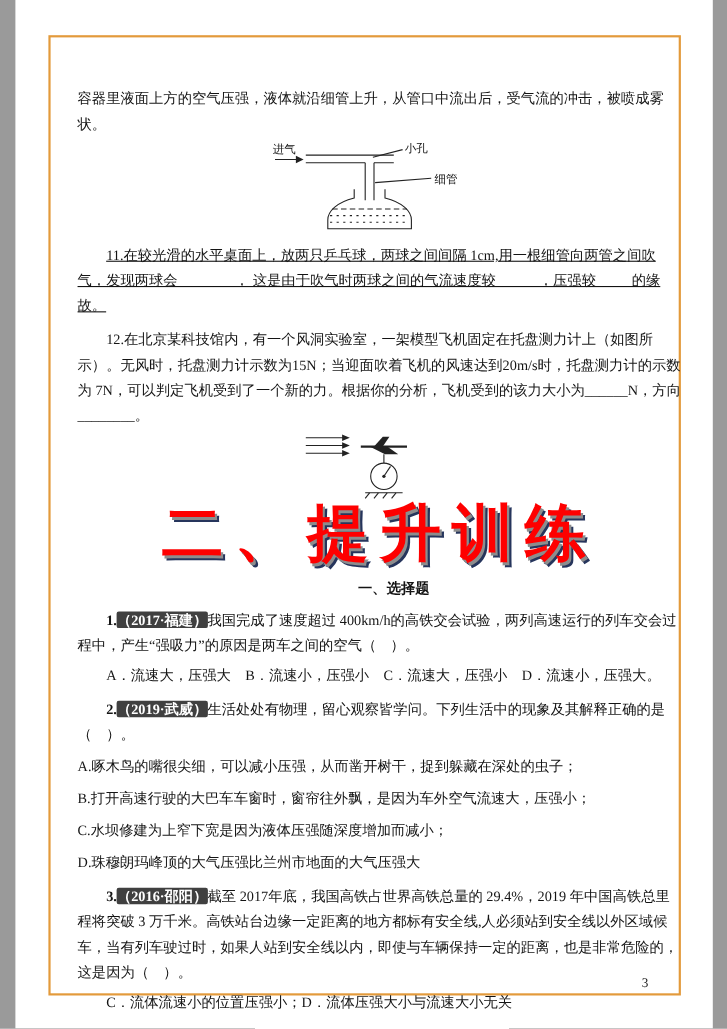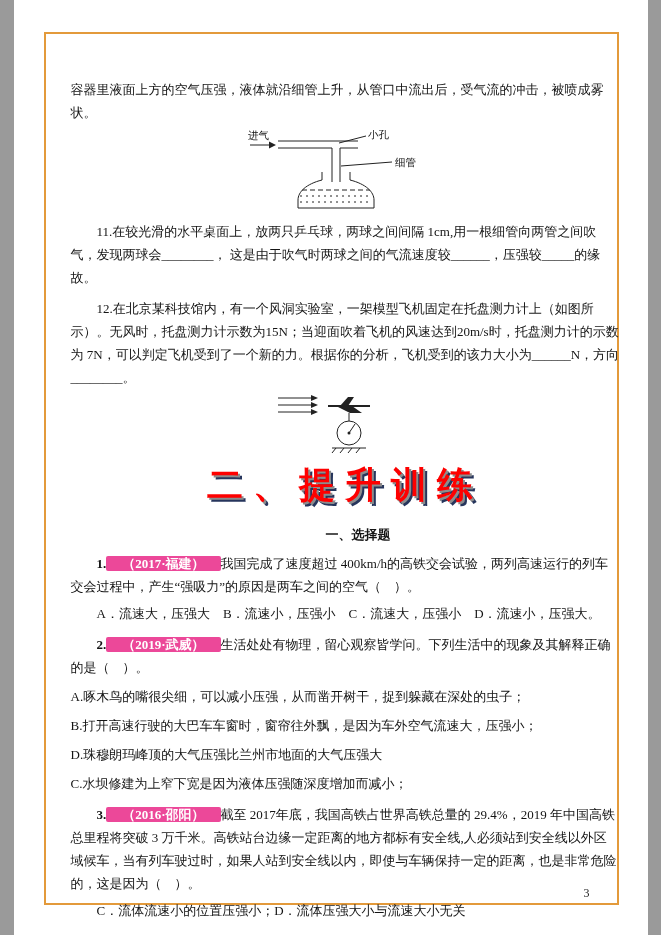--- a/index.html
+++ b/index.html
@@ -5,37 +5,37 @@
   html,body{margin:0;padding:0;background:#9a9a9a;}
   .page{
     width:634px;height:935px;background:#ffffff;position:relative;overflow:hidden;
     font-family:"Liberation Serif", serif;color:#141414;margin:0 auto;
   }
   .frame{position:absolute;left:30px;top:32px;right:29px;bottom:30px;border:2px solid #E39A3B;pointer-events:none;}
   .content{position:absolute;left:57px;top:78px;width:549px;font-size:13px;line-height:23px;}
   p{margin:0;}
   .indent{text-indent:2em;}
   .mb6{margin-bottom:6px;}
-  .mb8{margin-bottom:8px;}
+  .mb8{margin-bottom:8px;text-decoration:underline;}
   .mb2{margin-bottom:2px;}
   .fig{display:flex;justify-content:center;}
   .fig1{margin:4px 0 6px;text-align:center;}
   .fig2{margin:2px 0 2px;}
   svg text{font-family:"Liberation Serif", serif;font-size:10.5px;fill:#111;}
   .big-title{
-    font-family:"Liberation Sans", sans-serif;font-size:36px;line-height:52px;font-weight:bold;
+    font-family:"Liberation Sans", sans-serif;font-size:56px;line-height:52px;font-weight:bold;
     color:#FE0000;text-align:center;letter-spacing:10px;margin:4px 0 12px;
     text-shadow:2px 2px 0 #8d8d8d, 4px 4px 0 #26355C;
   }
   .subsection{font-weight:bold;text-indent:2em;margin-bottom:6px;text-align:center;}
   .q{margin-bottom:8px;}
   .q .qtext{text-indent:2em;}
   .opt{text-indent:2em;margin-top:4px;}
   .opt-flush{text-indent:0;margin-top:6px;}
-  .tag{background:#ec4899;color:#ffffff;font-weight:bold;padding:0 16px;border-radius:2px;}
+  .tag{background:#404040;color:#ffffff;font-weight:bold;padding:0 0;border-radius:2px;}
   .qnum{font-weight:bold;}
   .page-number{position:absolute;right:58px;bottom:34px;font-size:12px;color:#1a1a1a;}
 </style>
 </head>
 <body>
 
 <div class="page">
   <div class="frame"></div>
 
   <div class="content">
@@ -99,22 +99,22 @@
 
     <div class="q">
       <p class="qtext"><span class="qnum">1.</span><span class="tag">（2017·福建）</span><span>我国完成了速度超过 400km/h的高铁交会试验，两列高速运行的列车交会过程中，产生“强吸力”的原因是两车之间的空气（　）。</span></p>
       <p class="opt">A．流速大，压强大　B．流速小，压强小　C．流速大，压强小　D．流速小，压强大。</p>
     </div>
 
     <div class="q">
       <p class="qtext"><span class="qnum">2.</span><span class="tag">（2019·武威）</span><span>生活处处有物理，留心观察皆学问。下列生活中的现象及其解释正确的是（　）。</span></p>
       <p class="opt-flush">A.啄木鸟的嘴很尖细，可以减小压强，从而凿开树干，捉到躲藏在深处的虫子；</p>
       <p class="opt-flush">B.打开高速行驶的大巴车车窗时，窗帘往外飘，是因为车外空气流速大，压强小；</p>
+      <p class="opt-flush">C.水坝修建为上窄下宽是因为液体压强随深度增加而减小；</p>
       <p class="opt-flush">D.珠穆朗玛峰顶的大气压强比兰州市地面的大气压强大</p>
-      <p class="opt-flush">C.水坝修建为上窄下宽是因为液体压强随深度增加而减小；</p>
     </div>
 
     <div class="q">
       <p class="qtext"><span class="qnum">3.</span><span class="tag">（2016·邵阳）</span><span>截至 2017年底，我国高铁占世界高铁总量的 29.4%，2019 年中国高铁总里程将突破 3 万千米。高铁站台边缘一定距离的地方都标有安全线,人必须站到安全线以外区域候车，当有列车驶过时，如果人站到安全线以内，即使与车辆保持一定的距离，也是非常危险的，这是因为（　）。</span></p>
       <p class="opt">C．流体流速小的位置压强小；D．流体压强大小与流速大小无关</p>
     </div>
 
   </div>
 
   <div class="page-number">3</div>

